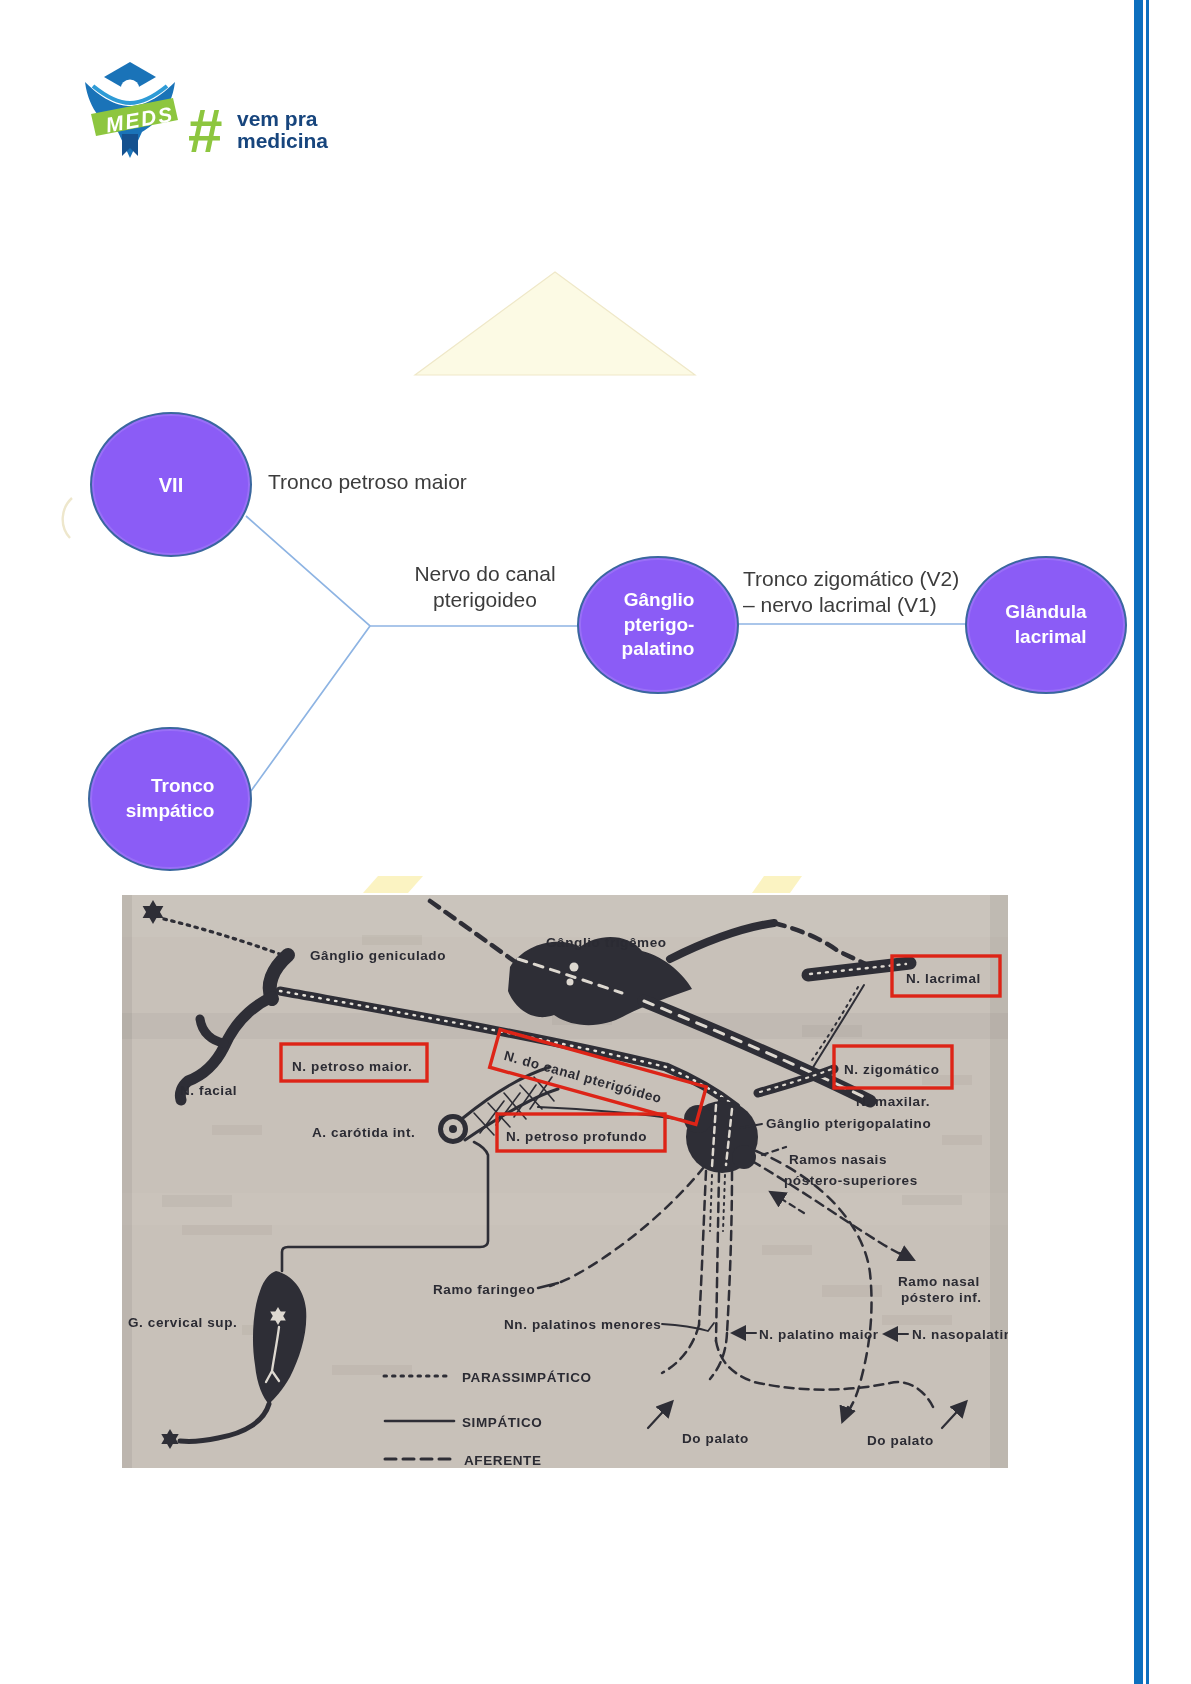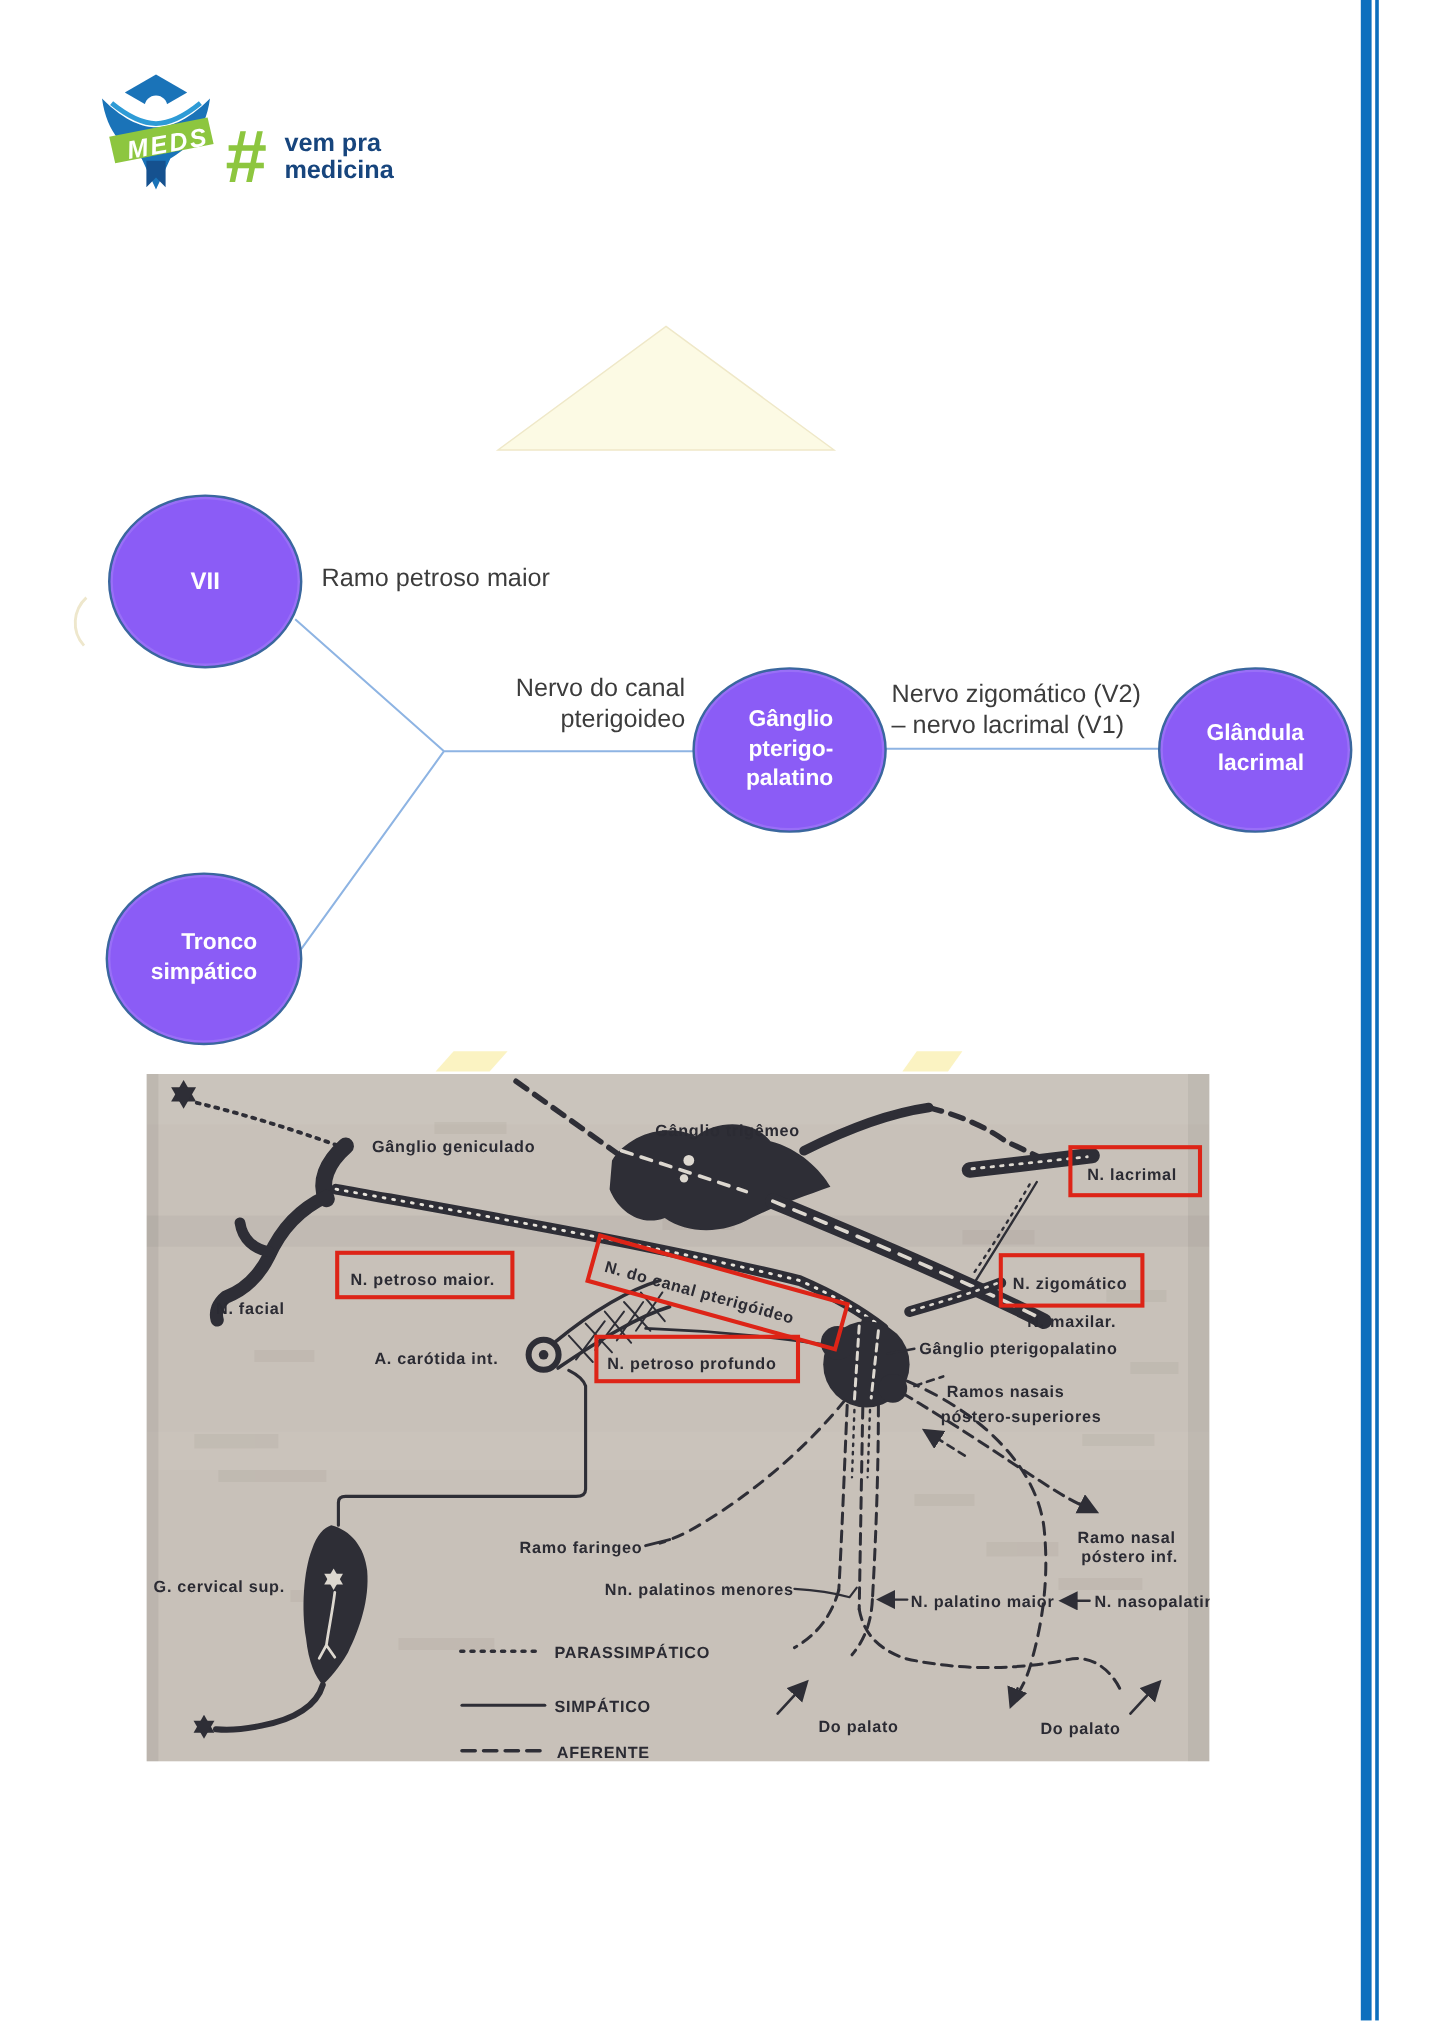--- a/index.html
+++ b/index.html
@@ -18,21 +18,21 @@
         color:#fff;display:flex;align-items:center;justify-content:center;text-align:right;
         white-space:pre-line;font-size:19px;line-height:1.3;
         box-shadow:inset 0 0 0 2px rgba(255,255,255,.12);font-weight:bold;}
   .node.vii{left:90px;top:412px;width:158px;height:141px;font-size:20px;}
   .node.tronco{left:88px;top:727px;width:160px;height:140px;}
   .node.ganglio{left:577px;top:556px;width:158px;height:134px;}
   .node.glandula{left:965px;top:556px;width:158px;height:134px;}
 
   .fc-label{position:absolute;color:#3c3c3c;font-size:21px;line-height:1.25;white-space:pre-line;}
   .lbl-petroso-maior{left:268px;top:469px;}
-  .lbl-canal{left:399px;top:561px;width:172px;text-align:right;}
+  .lbl-canal{left:399px;top:561px;width:172px;text-align:center;}
   .lbl-zigo{left:743px;top:566px;}
   .lbl-profundo{left:281px;top:743px;width:165px;text-align:center;}
 
   .photo{position:absolute;left:122px;top:895px;width:886px;height:573px;}
 </style>
 </head>
 <body>
 
 <div class="page">
 
@@ -67,24 +67,24 @@
 
   <div class="node vii">VII</div>
   <div class="node ganglio">Gânglio
 pterigo-
 palatino</div>
   <div class="node tronco">Tronco
 simpático</div>
   <div class="node glandula">Glândula
 lacrimal</div>
 
-  <div class="fc-label lbl-petroso-maior">Ramo petroso maior</div>
+  <div class="fc-label lbl-petroso-maior">Tronco petroso maior</div>
   <div class="fc-label lbl-canal">Nervo do canal
 pterigoideo</div>
-  <div class="fc-label lbl-zigo">Nervo zigomático (V2)
+  <div class="fc-label lbl-zigo">Tronco zigomático (V2)
 – nervo lacrimal (V1)</div>
 
   <svg class="photo" width="886" height="573" viewBox="0 0 886 573">
     <defs>
       <marker id="ah" markerWidth="9" markerHeight="9" refX="6" refY="4" orient="auto">
         <path d="M0,0 L8,4 L0,8 Z" fill="#2e2e36"></path>
       </marker>
     </defs>
 
     <rect width="886" height="573" fill="#c8c1b9"></rect>

